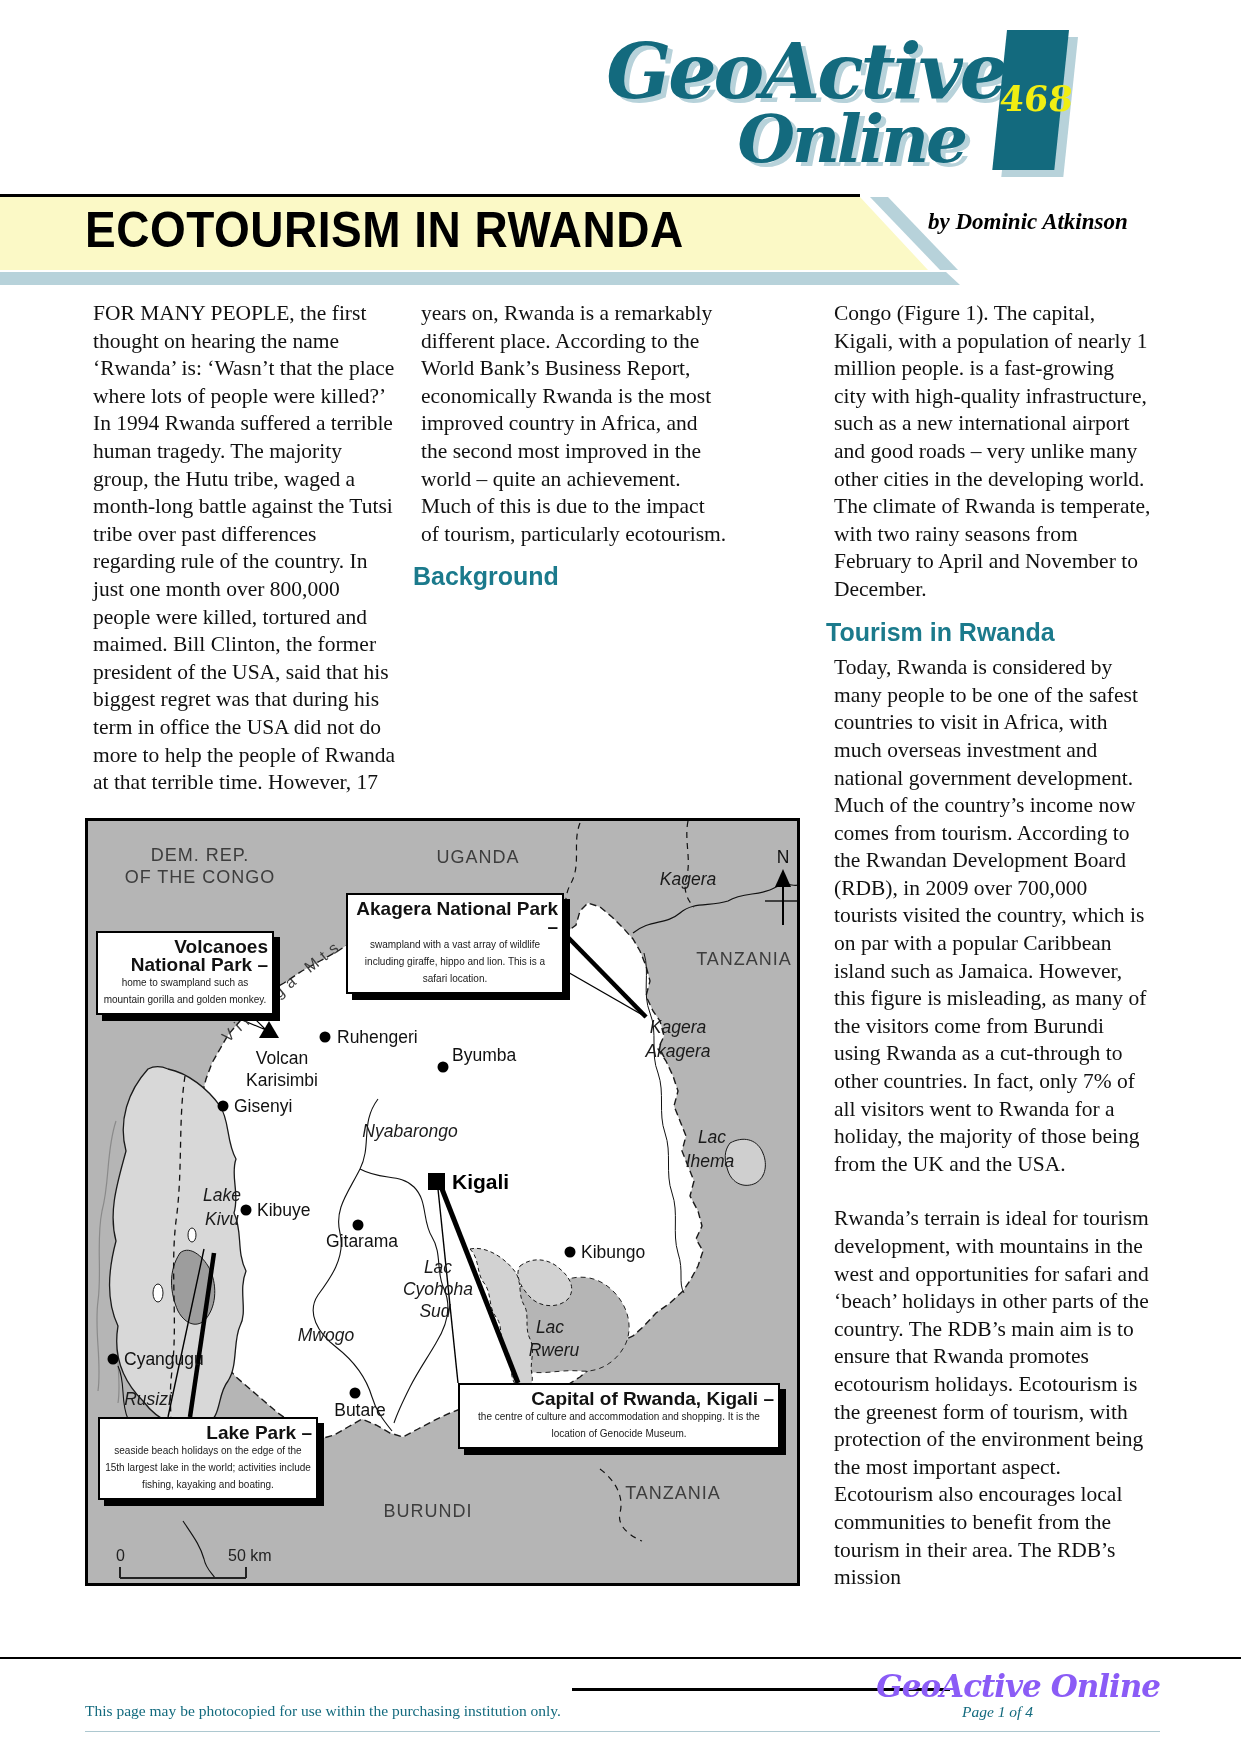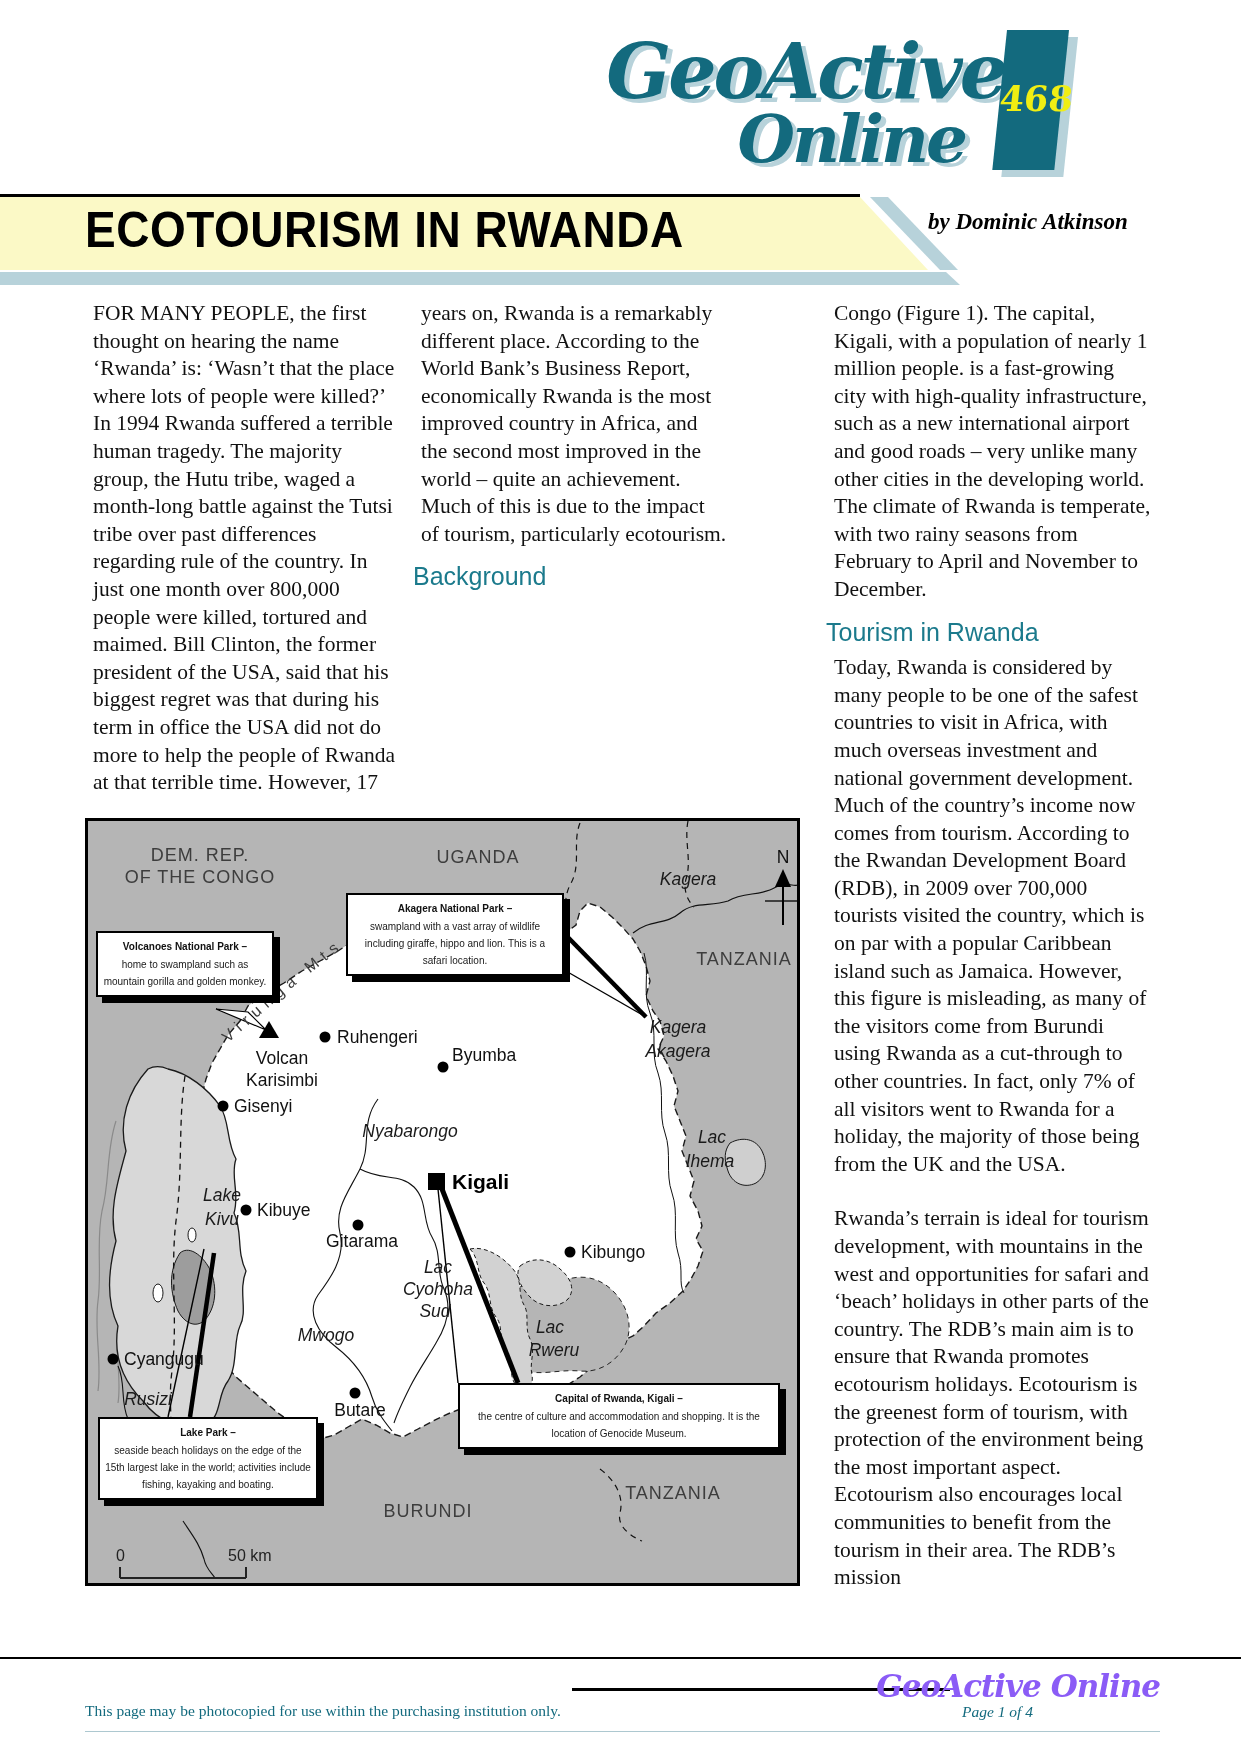--- a/index.html
+++ b/index.html
@@ -34,31 +34,31 @@
         transform:scaleY(1.08);transform-origin:top left;}
   .byline{left:928px;top:209px;font-style:italic;font-weight:bold;font-size:23px;color:#000;}
 
   
   .col{font-size:21.5px;line-height:27.6px;text-align:left;}
   .col p{margin:8px;}
   .col .gap{margin-top:27px;}
   .col1{left:85px;top:292px;width:324px;}
   .col2{left:413px;top:292px;width:322px;}
   .col3{left:826px;top:292px;width:333px;}
-  .head{font-family:"Liberation Sans",sans-serif;font-weight:normal;font-size:25px;
+  .head{font-family:"Liberation Sans",sans-serif;font-weight:bold;font-size:25px;
         color:#1b7a8c;margin:15px 0 8px 0;}
 
   
   .map{left:85px;top:818px;width:709px;height:762px;background:#b5b5b5;
        border:3px solid #000;}
   .map svg{position:absolute;left:0;top:0;}
   .co{position:absolute;background:#fff;border:2px solid #000;
       box-shadow:6px 6px 0 #000;text-align:center;
       font-family:"Liberation Sans",sans-serif;padding:5px 4px;}
-  .co-title{font-weight:bold;font-size:10px;line-height:18px;}
+  .co-title{font-weight:bold;font-size:19px;line-height:18px;text-align:right;}
   .co-body{font-size:10px;line-height:17px;color:#1a1a1a;}
   .caption{left:85px;top:1592px;font-size:22px;color:#000;}
 
   
   .country{font-family:"Liberation Sans",sans-serif;font-size:18px;fill:#3d3d3d;letter-spacing:1px;}
   .city{font-family:"Liberation Sans",sans-serif;font-size:17.5px;fill:#111;}
   .citybold{font-family:"Liberation Sans",sans-serif;font-size:21px;font-weight:bold;fill:#000;}
   .water{font-family:"Liberation Sans",sans-serif;font-size:17.5px;font-style:italic;fill:#1a1a1a;}
   .mts{font-family:"Liberation Sans",sans-serif;font-size:16px;fill:#3d3d3d;letter-spacing:6px;}
   .scaletxt{font-family:"Liberation Sans",sans-serif;font-size:16px;fill:#222;}

